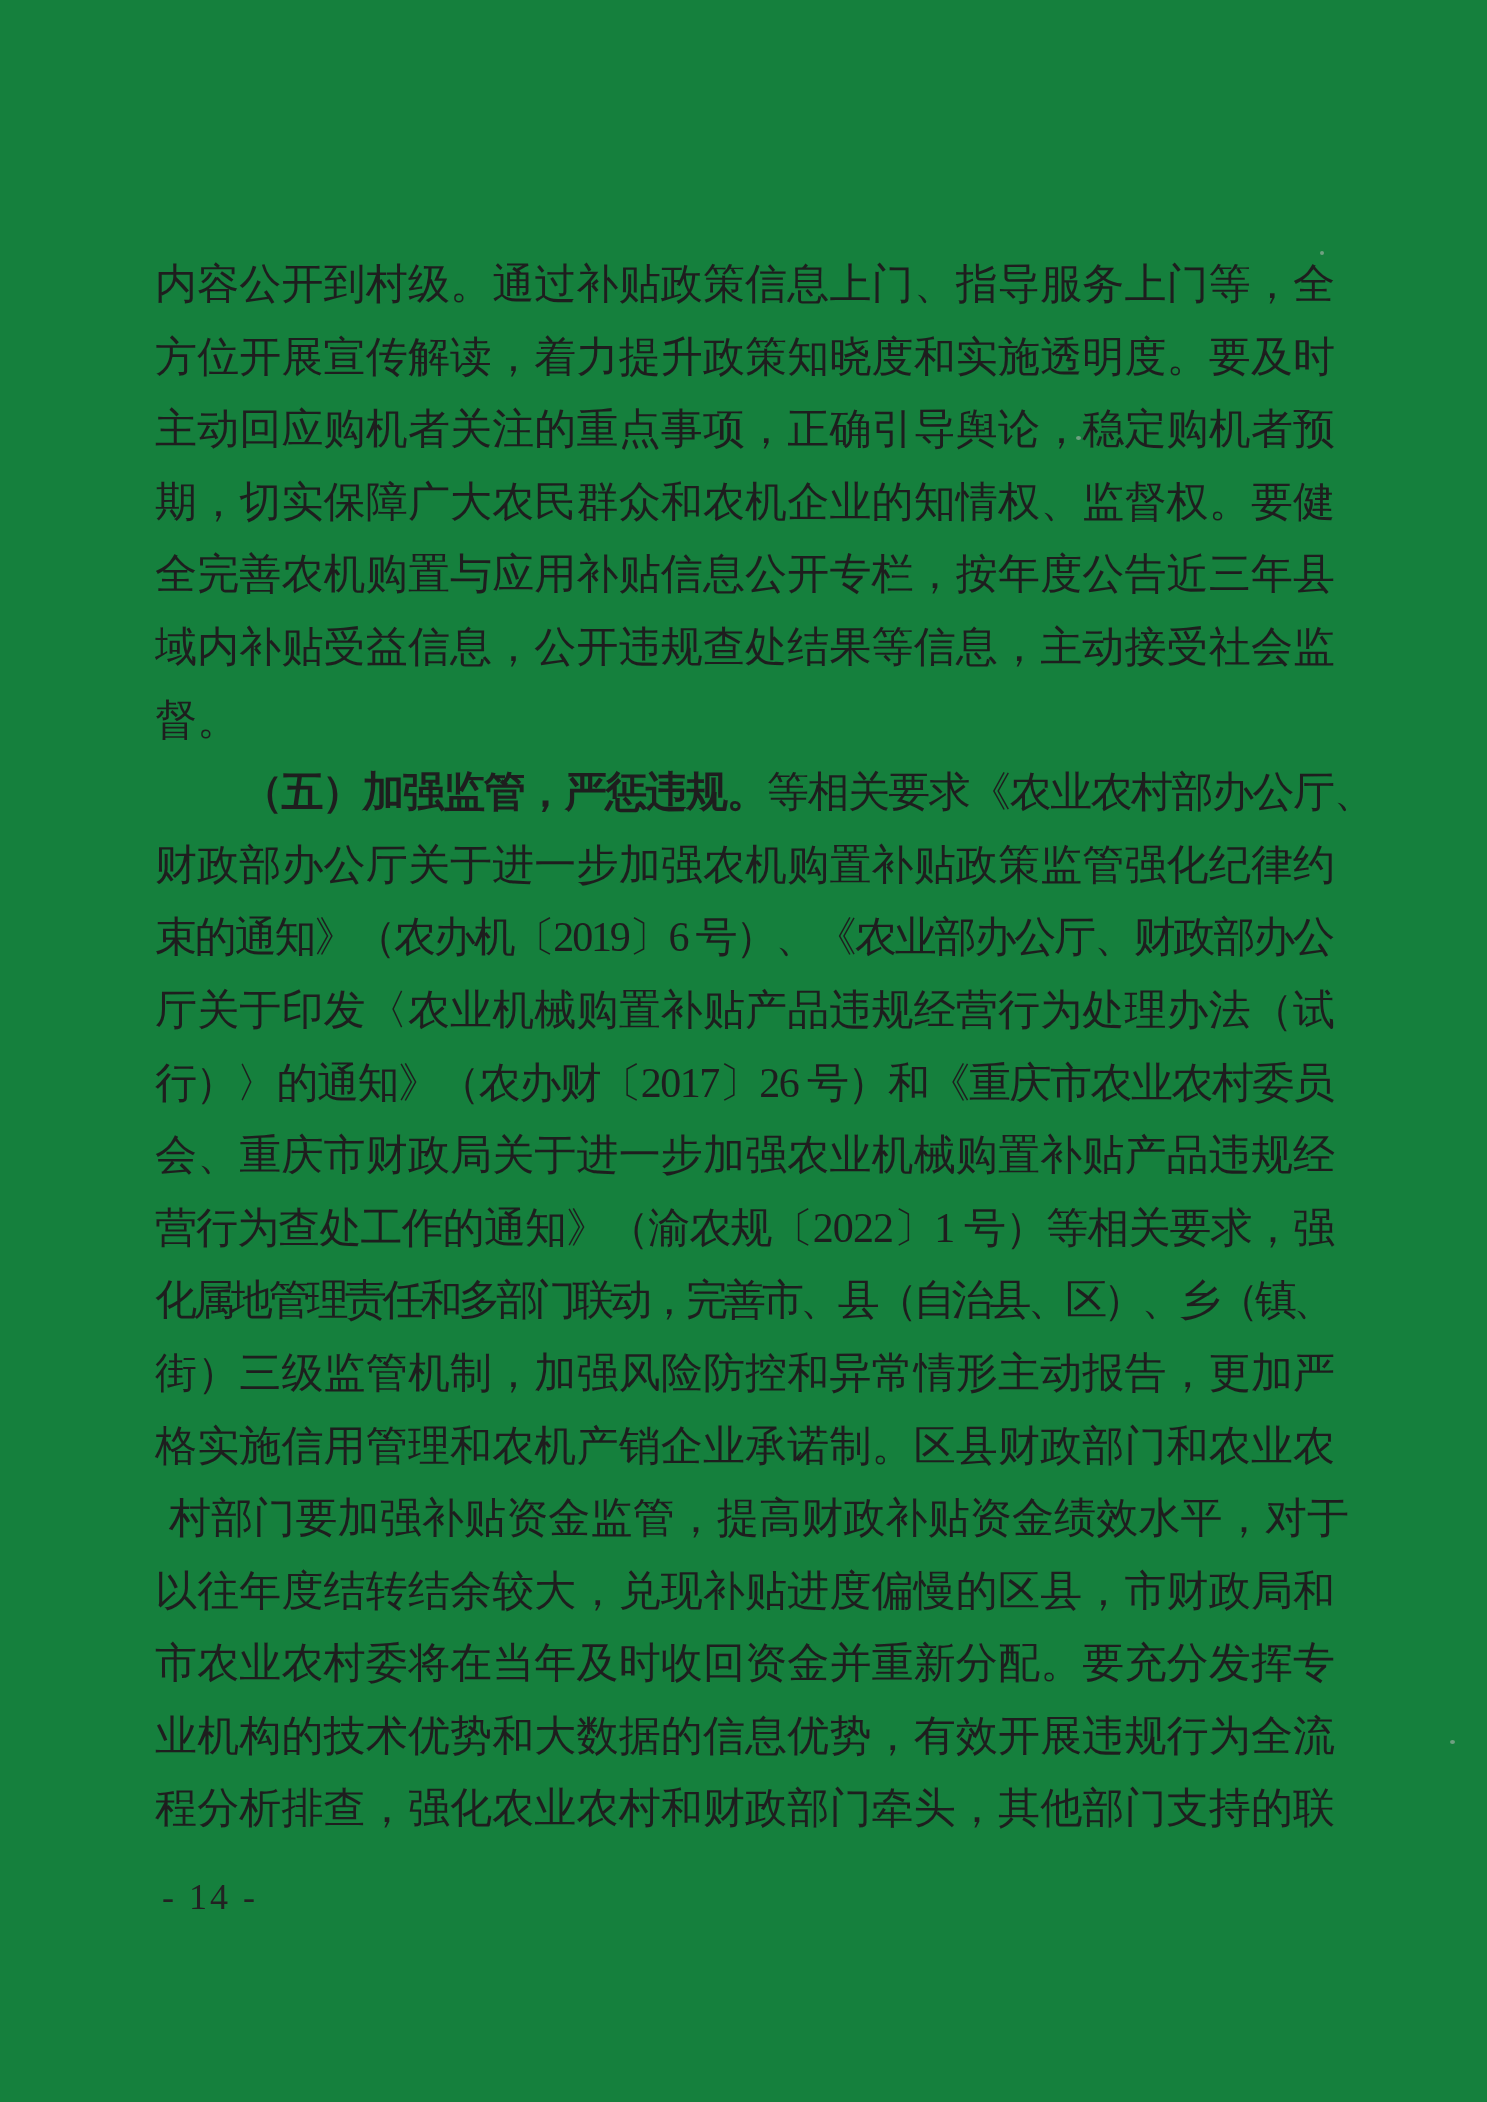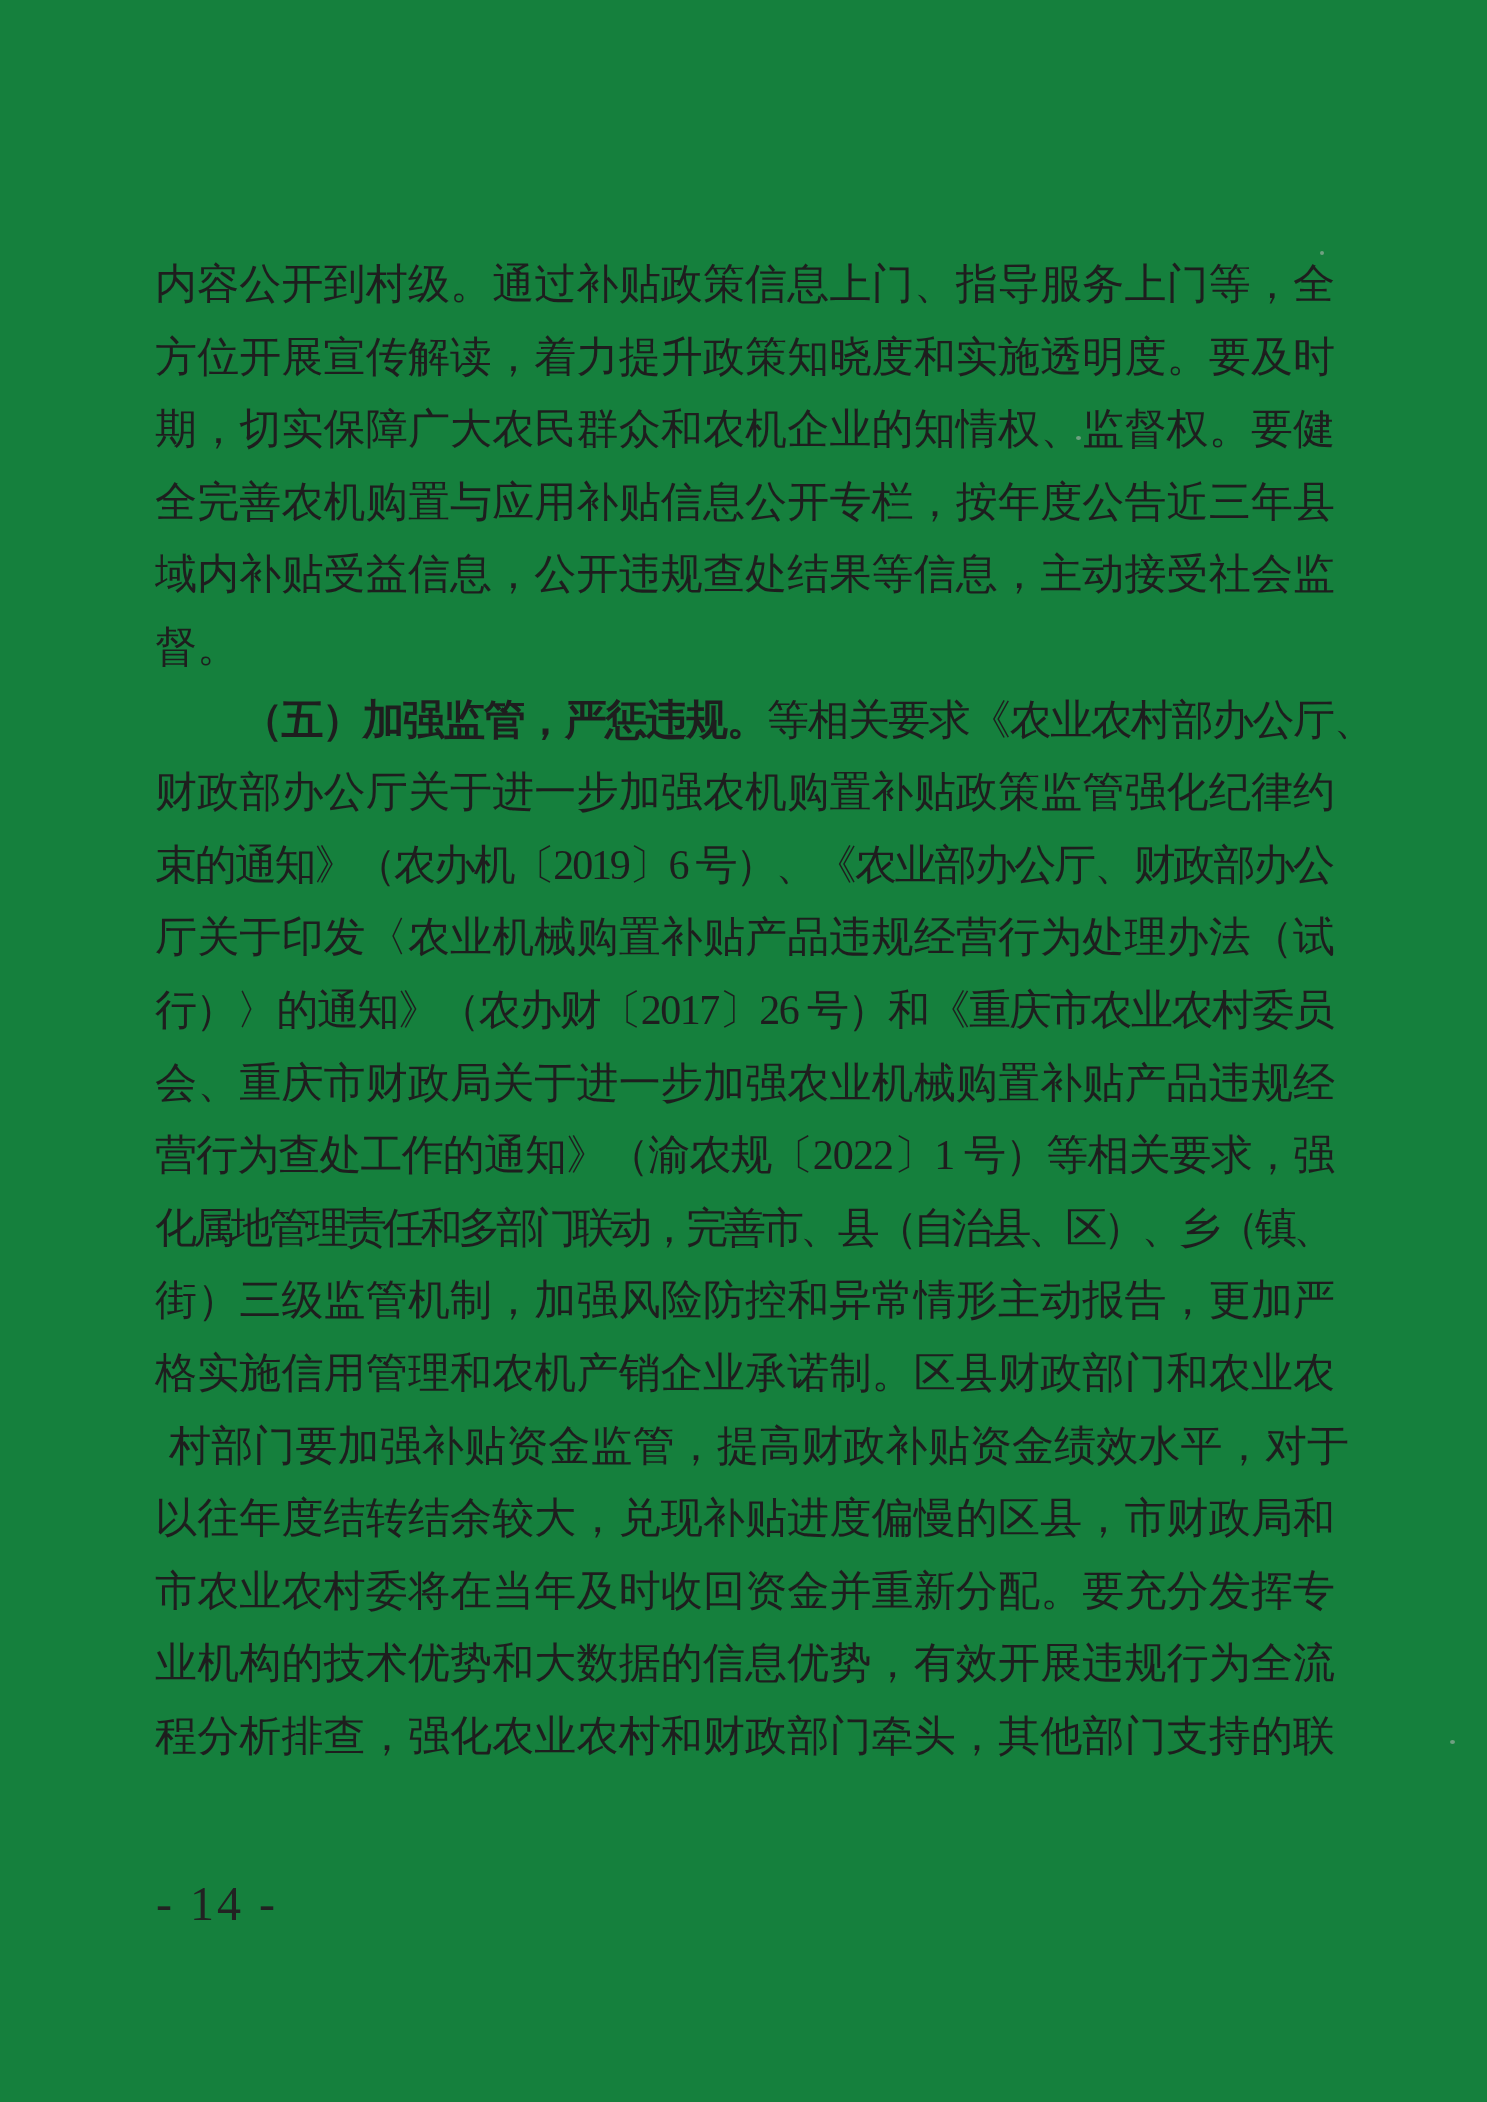--- a/index.html
+++ b/index.html
@@ -24,43 +24,44 @@
     line-height: 72.6px;
     font-size: 42px;
     white-space: nowrap;
     overflow: visible;
   }
   .line.indent .lt { padding-left: 0; }
   .line.indent { text-indent: 86px; }
   .hd { font-weight: bold; }
   .page-number {
     position: absolute;
-    left: 156px;
+    left: 162px;
     top: 1876px;
-    font-size: 48px;
+    font-size: 36px;
     letter-spacing: 3px;
     color: #222;
   }
   .speck {
     position: absolute;
     background: #b9b9b9;
     border-radius: 50%;
     opacity: 0.55;
   }
   .speck.s1 { left: 1076px; top: 436px;  width: 5px; height: 4px; }
   .speck.s2 { left: 1320px; top: 251px;  width: 4px; height: 4px; }
   .speck.s3 { left: 1450px; top: 1740px; width: 5px; height: 4px; }
 </style>
 </head>
 <body>
 
 <div class="page">
   <div class="content">
     <div class="line"><span class="lt" style="letter-spacing: 0.15px;">内容公开到村级。通过补贴政策信息上门、指导服务上门等，全</span></div>
     <div class="line"><span class="lt" style="letter-spacing: 0.15px;">方位开展宣传解读，着力提升政策知晓度和实施透明度。要及时</span></div>
+    <div class="line"><span class="lt" style="letter-spacing: 0.15px;">主动回应购机者关注的重点事项，正确引导舆论，稳定购机者预</span></div>
     <div class="line"><span class="lt" style="letter-spacing: 0.15px;">期，切实保障广大农民群众和农机企业的知情权、监督权。要健</span></div>
     <div class="line"><span class="lt" style="letter-spacing: 0.15px;">全完善农机购置与应用补贴信息公开专栏，按年度公告近三年县</span></div>
     <div class="line"><span class="lt" style="letter-spacing: 0.15px;">域内补贴受益信息，公开违规查处结果等信息，主动接受社会监</span></div>
     <div class="line"><span class="lt">督。</span></div>
     <div class="line indent"><span class="lt" style="letter-spacing: -1.54px;"><b class="hd">（五）加强监管，严惩违规。</b><span>等相关要求《农业农村部办公厅、</span></span></div>
     <div class="line"><span class="lt" style="letter-spacing: 0.15px;">财政部办公厅关于进一步加强农机购置补贴政策监管强化纪律约</span></div>
     <div class="line"><span class="lt" style="letter-spacing: -2.17px;">束的通知》（农办机〔2019〕6 号）、《农业部办公厅、财政部办公</span></div>
     <div class="line"><span class="lt" style="letter-spacing: 0.15px;">厅关于印发〈农业机械购置补贴产品违规经营行为处理办法（试</span></div>
     <div class="line"><span class="lt" style="letter-spacing: -1.52px;">行）〉的通知》（农办财〔2017〕26 号）和《重庆市农业农村委员</span></div>
     <div class="line"><span class="lt" style="letter-spacing: 0.15px;">会、重庆市财政局关于进一步加强农业机械购置补贴产品违规经</span></div>

